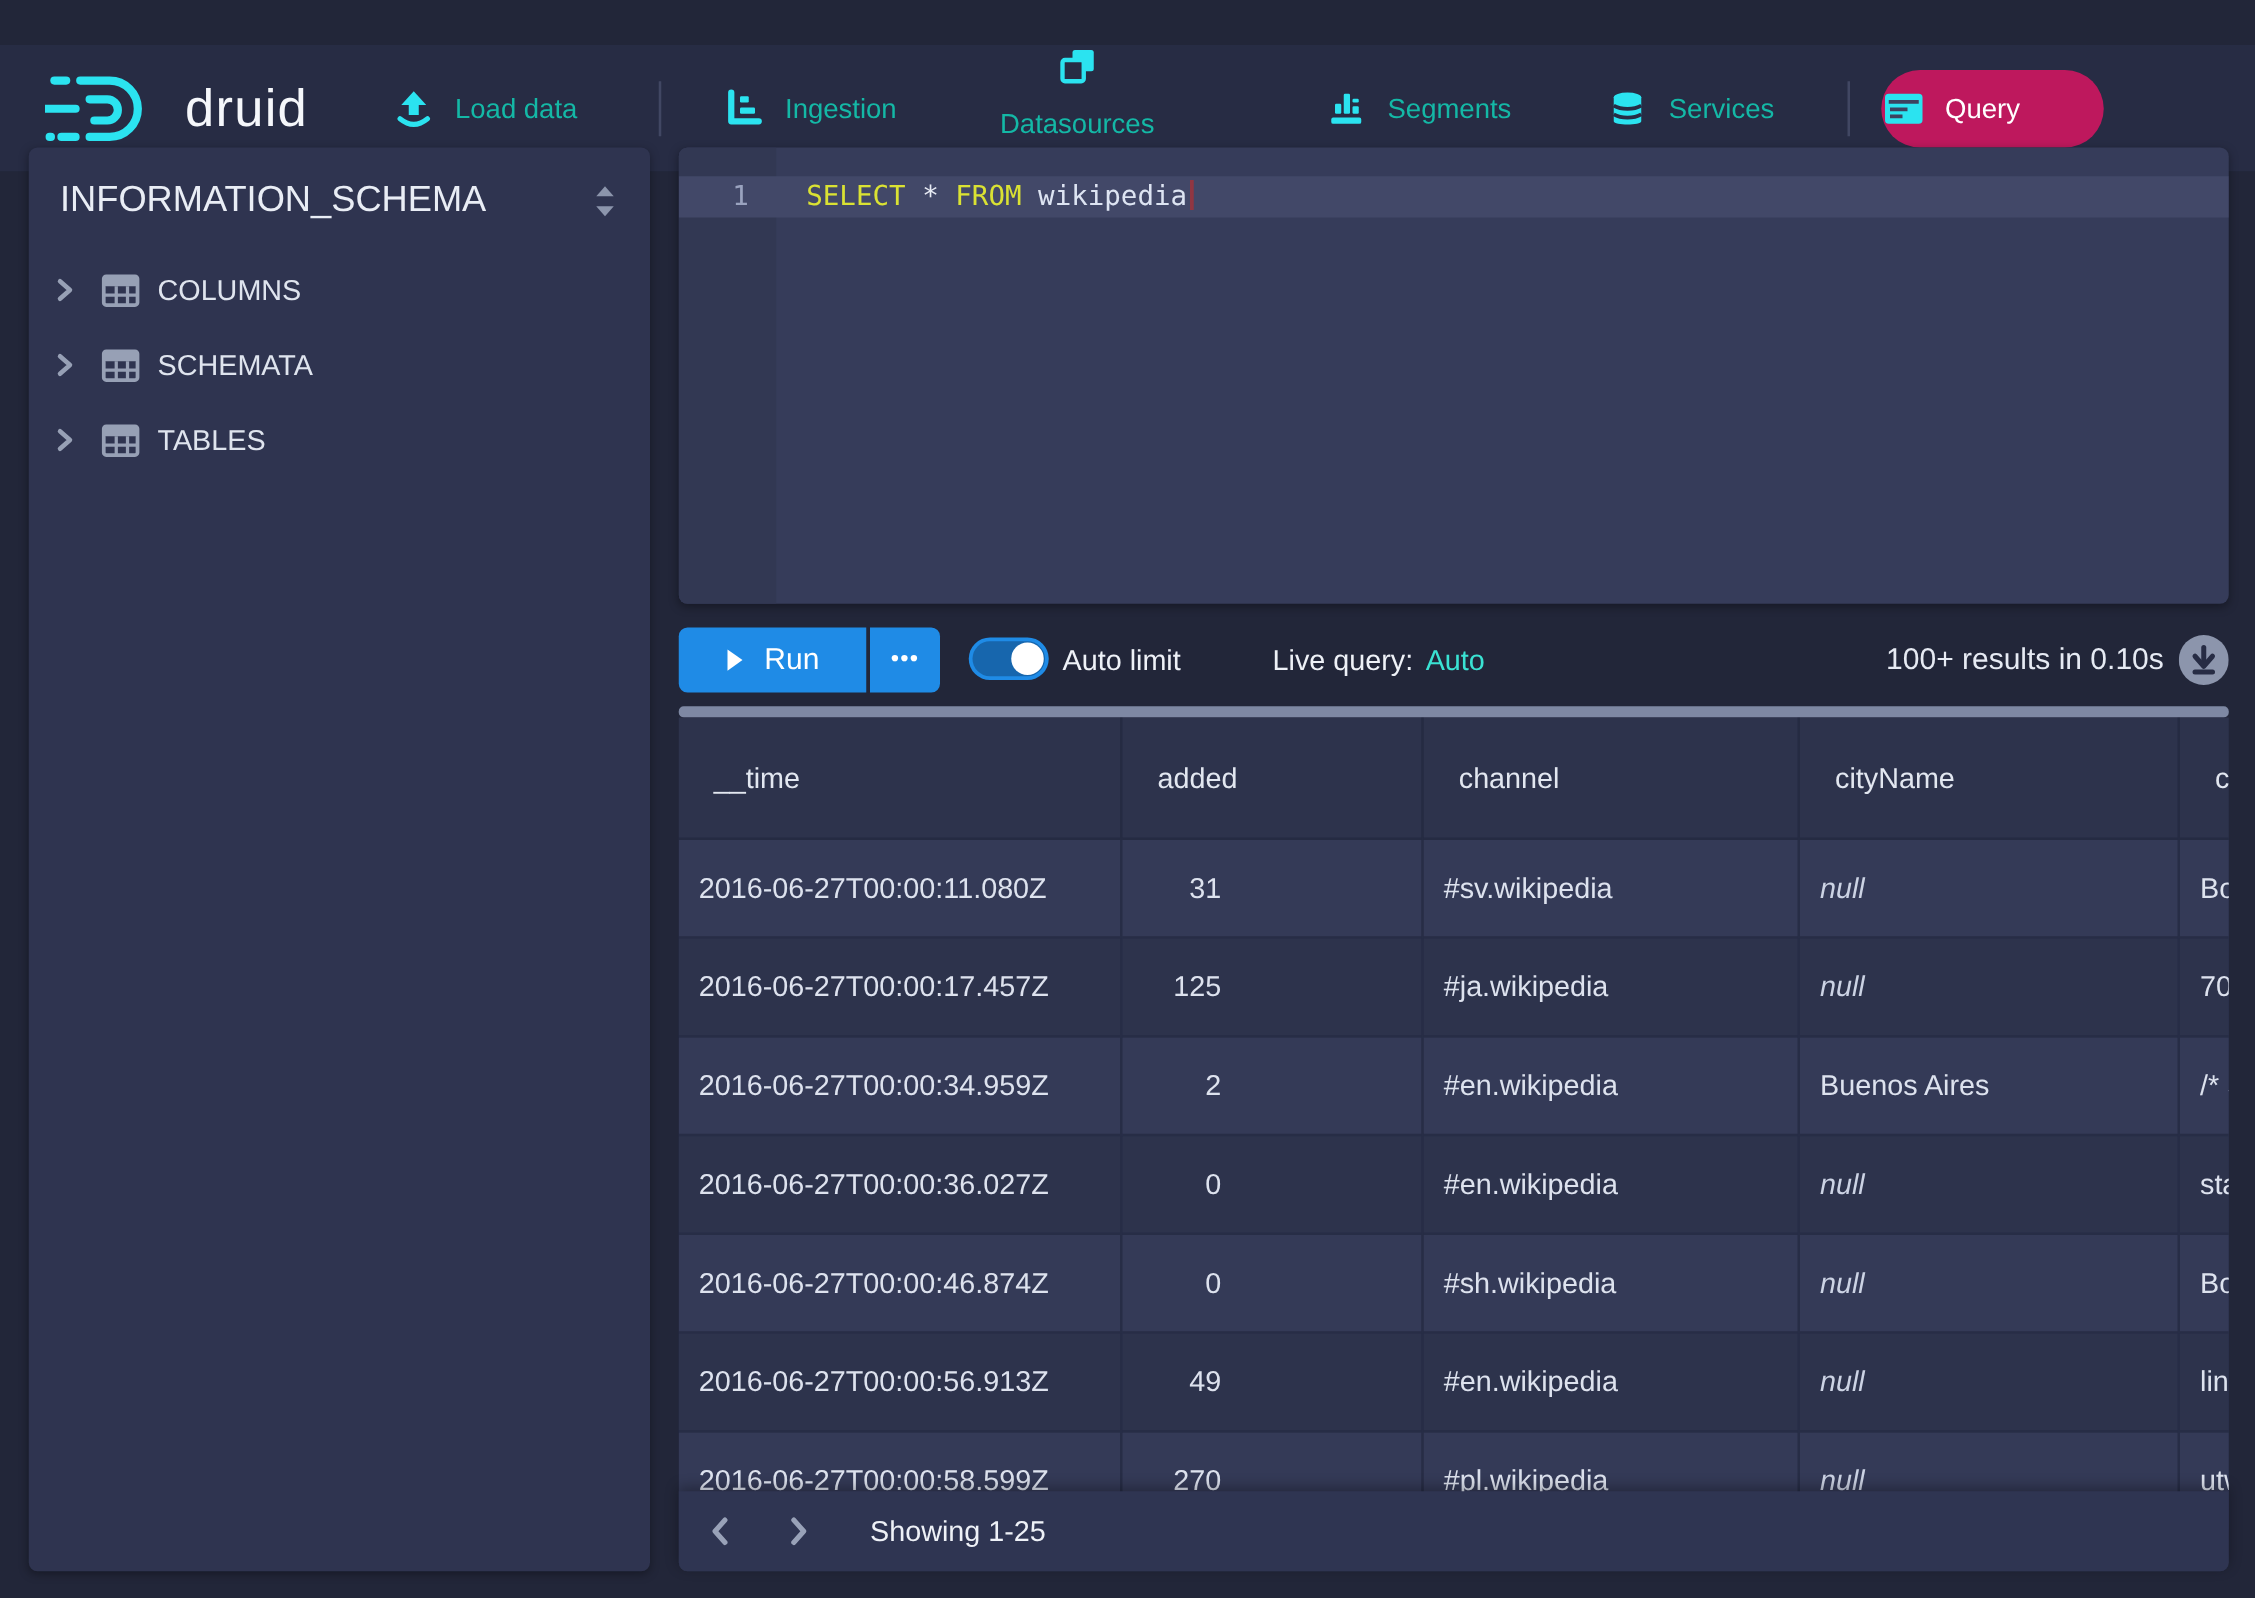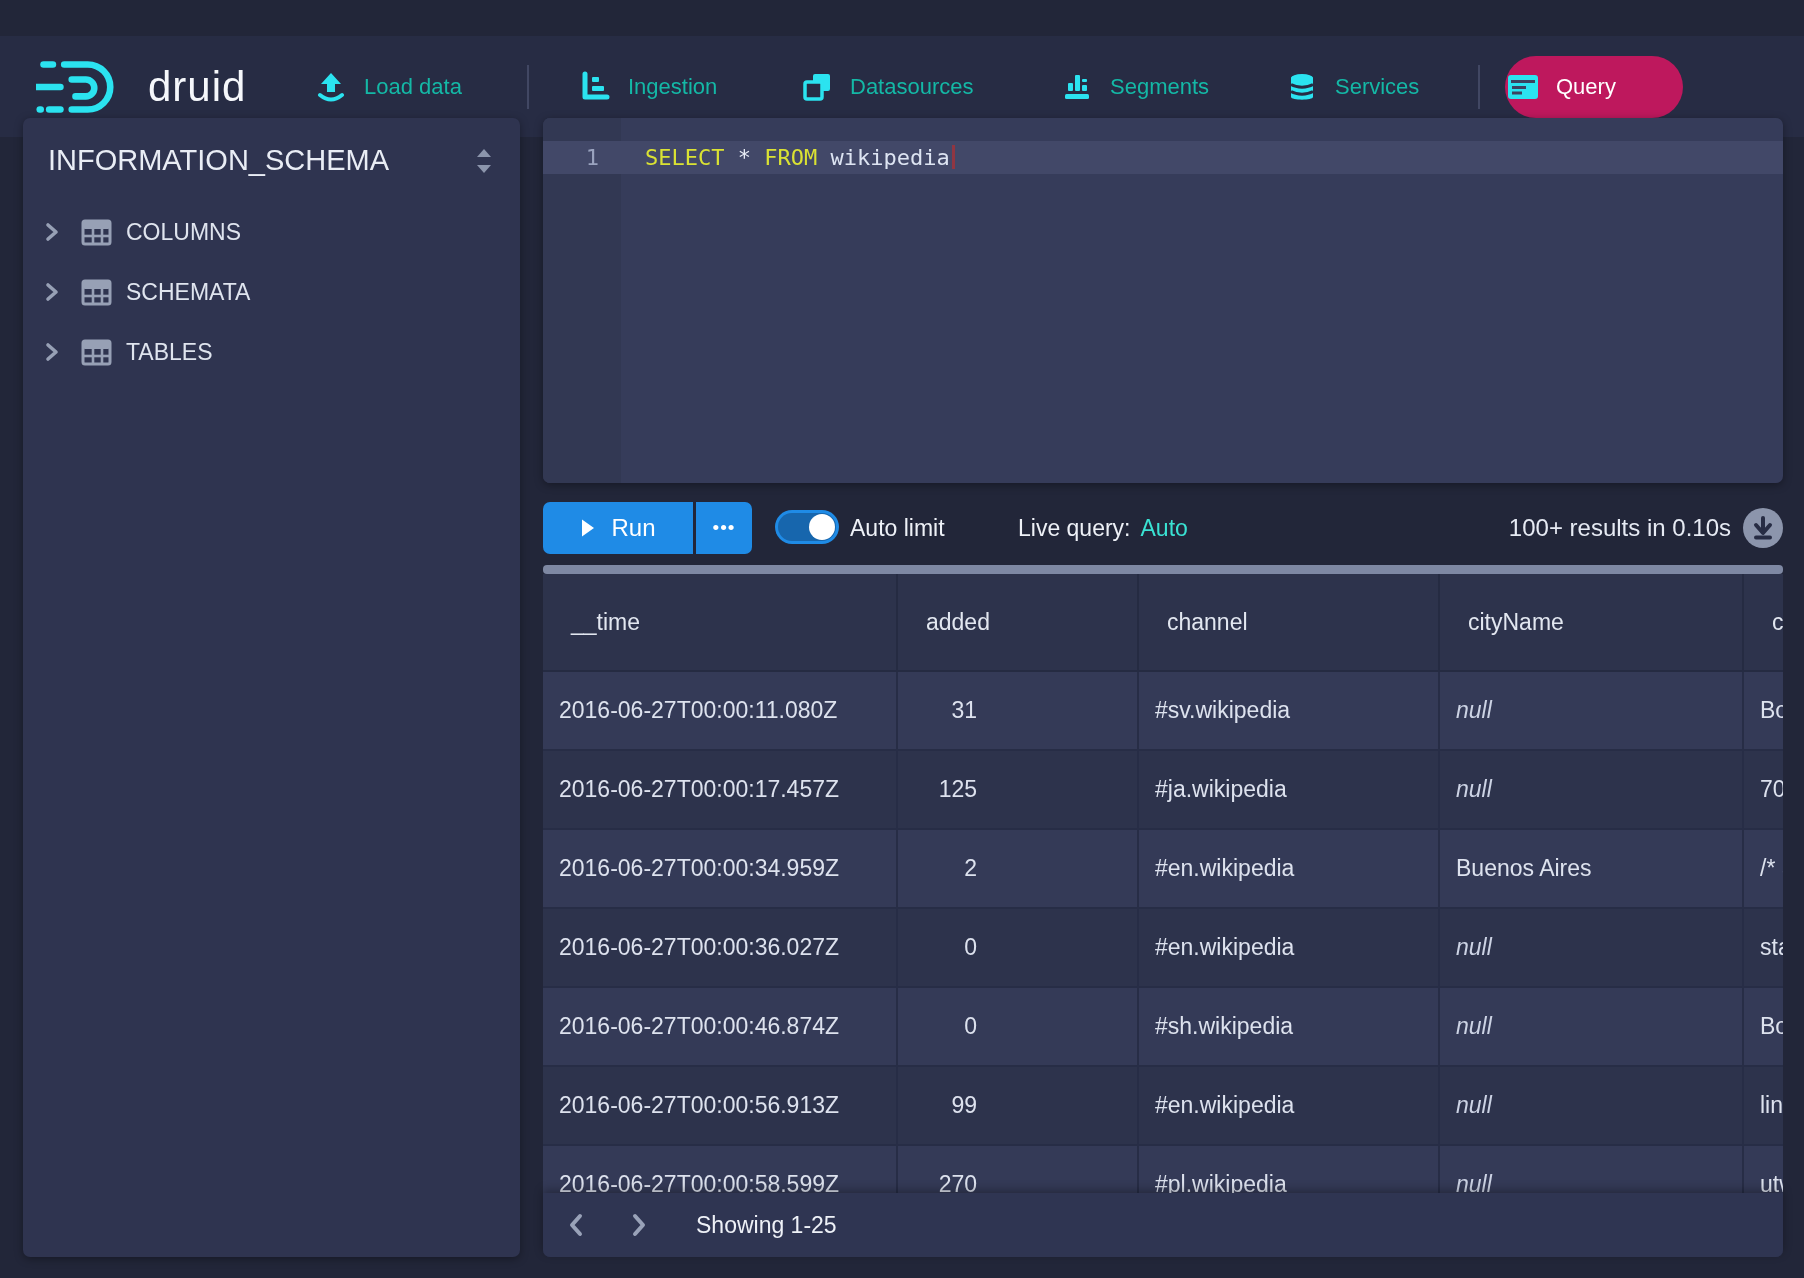--- a/index.html
+++ b/index.html
@@ -9,21 +9,21 @@
     font-family:"Liberation Sans", sans-serif; color:#edf0f6;
   }
   svg { display:block; }
 
   
   .nav { position:absolute; left:0; top:0; width:1804px; height:101px; background:#272c44;margin-top:36px; }
   .brand { position:absolute; left:36px; top:0; height:101px; display:flex; align-items:center; gap:18px; cursor:pointer; }
   .brand-word { font-size:42px; font-weight:400; letter-spacing:1px; color:#f5f7fb; }
   .nav-item { position:absolute; top:0; height:101px; display:flex; align-items:center; gap:16px;
               font-size:22px; color:#14b8a6; cursor:pointer; white-space:nowrap; }
-  .ni-load { left:314px; } .ni-ingestion { left:578px; } .ni-datasources { left:800px; }
+  .ni-load { left:314px; } .ni-ingestion { left:578px; } .ni-datasources { left:800px;flex-direction:column; }
   .ni-segments { left:1060px; } .ni-services { left:1285px; }
   .nav-sep { position:absolute; top:29px; width:2px; height:44px; background:#414763; }
   .sep1 { left:527px; } .sep2 { left:1478px; }
   .query-pill { position:absolute; left:1505px; top:20px; width:178px; height:62px; border-radius:31px;
                 background:#be185d; display:flex; align-items:center; justify-content:flex-start; gap:15px;
                 font-size:22px; color:#ffffff; cursor:pointer; }
 
   
   .sidebar { position:absolute; left:23px; top:118px; width:497px; height:1139px;
              background:#2f3450; border-radius:7px; box-shadow:0 2px 8px rgba(0,0,0,.35); }
@@ -321,21 +321,21 @@
       </div>
       <div class="trow alt">
         <div class="cell">2016-06-27T00:00:46.874Z</div>
         <div class="cell num">0</div>
         <div class="cell">#sh.wikipedia</div>
         <div class="cell null-val">null</div>
         <div class="cell">Bo</div>
       </div>
       <div class="trow">
         <div class="cell">2016-06-27T00:00:56.913Z</div>
-        <div class="cell num">99</div>
+        <div class="cell num">49</div>
         <div class="cell">#en.wikipedia</div>
         <div class="cell null-val">null</div>
         <div class="cell">link</div>
       </div>
       <div class="trow alt">
         <div class="cell">2016-06-27T00:00:58.599Z</div>
         <div class="cell num">270</div>
         <div class="cell">#pl.wikipedia</div>
         <div class="cell null-val">null</div>
         <div class="cell">utw</div>

